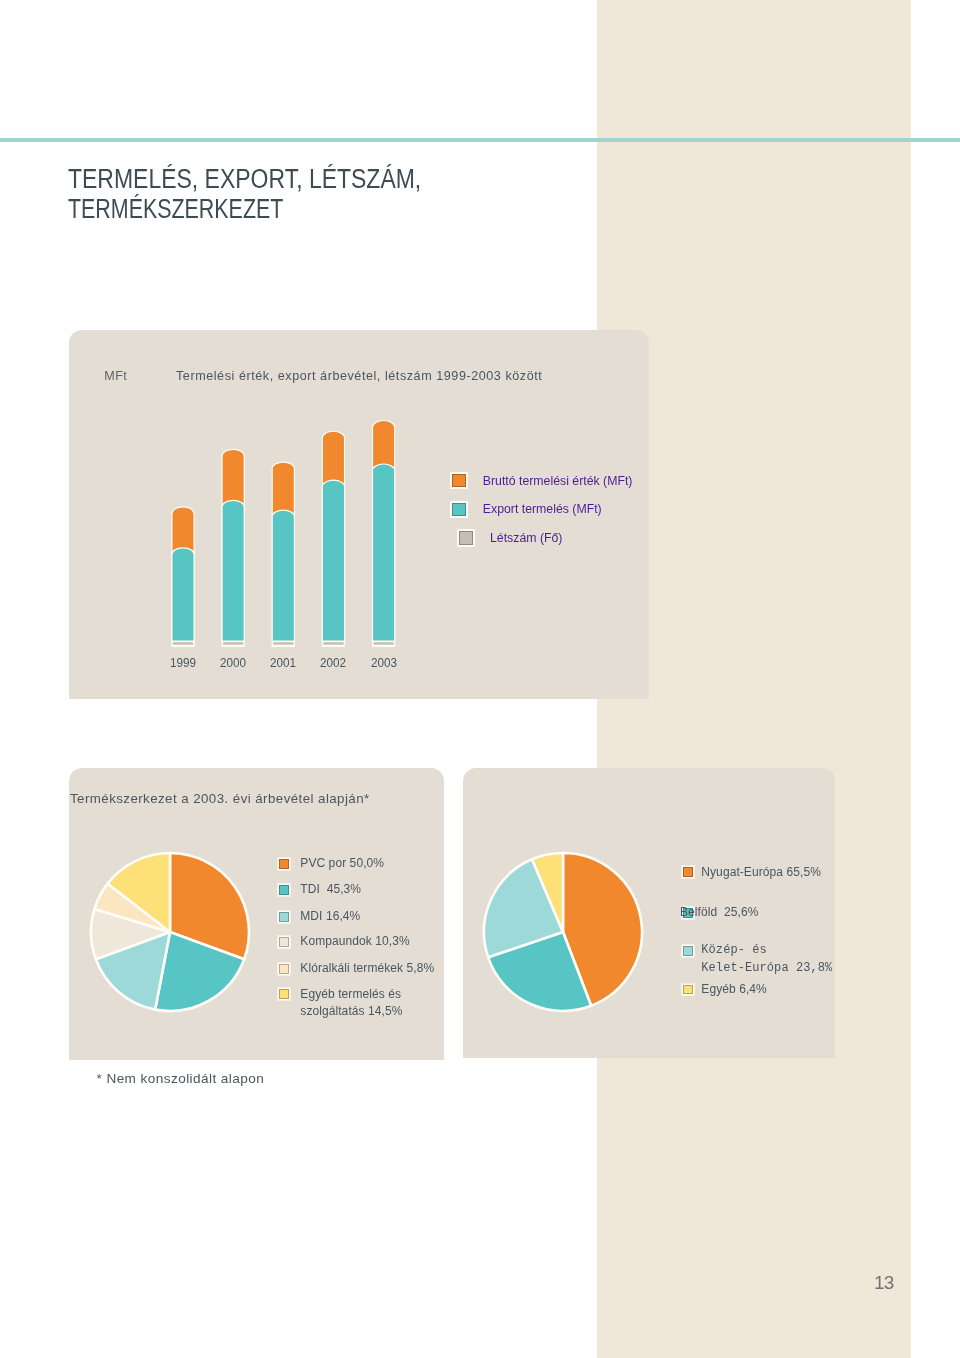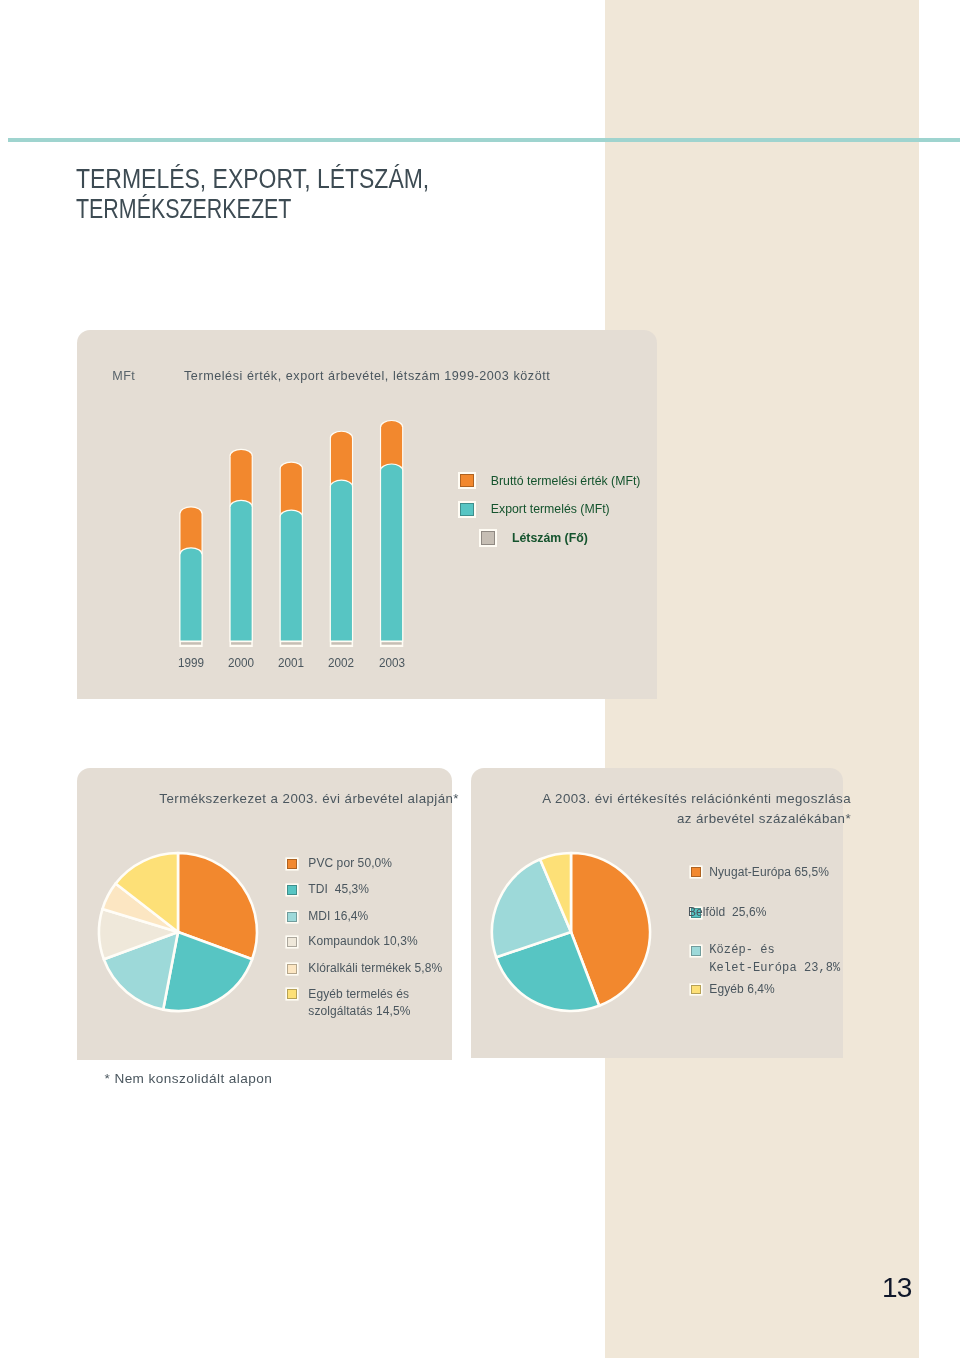--- a/index.html
+++ b/index.html
@@ -1,19 +1,19 @@
 <!DOCTYPE html>
 <html><head>
 <meta charset="utf-8">
 <title>Termelés, export, létszám, termékszerkezet</title>
 <style>
   html,body{margin:0;padding:0;}
   body{width:960px;height:1358px;background:#ffffff;position:relative;overflow:hidden;
        font-family:"Liberation Sans", sans-serif;-webkit-font-smoothing:antialiased;}
-  .page{position:absolute;left:0;top:0;width:796px;height:1358px;transform:translateZ(0);margin-left:8px;}
+  .page{position:absolute;left:0;top:0;width:796px;height:1358px;transform:translateZ(0);}
 
   #beige-band{position:absolute;left:596.6px;top:0;width:314.8px;height:1358px;background:#F0E7D8;}
   #rule{position:absolute;left:0;top:137.5px;width:960px;height:4px;background:#9FD4CF;}
 
   #page-title{position:absolute;left:68px;top:163.5px;width:600px;color:#3D4B53;}
   #page-title .tline{font-size:27px;line-height:30.7px;font-weight:400;white-space:nowrap;
        transform-origin:0 50%;display:block;}
   #page-title .tline1{transform:scaleX(0.851);}
   #page-title .tline2{transform:scaleX(0.793);}
 
@@ -24,36 +24,36 @@
   #bar-title{position:absolute;left:176px;top:368.5px;font-size:12.6px;color:#4A565E;white-space:nowrap;letter-spacing:0.55px;}
   .ytick{position:absolute;right:0;font-size:12.6px;color:#59646B;text-align:right;white-space:nowrap;
          transform:scaleX(0.878);transform-origin:100% 50%;}
   #ytick-wrap{position:absolute;left:60px;top:331.5px;width:72.5px;height:369px;}
   .xtick{position:absolute;font-size:12.6px;color:#4A565E;text-align:center;width:50px;
          transform:scaleX(0.93);}
   #bar-svg{position:absolute;left:69px;top:330px;}
   .legend-row{position:absolute;display:flex;align-items:center;}
   .legend-swatch{width:14px;height:13.5px;box-sizing:border-box;border:1.35px solid;
                  box-shadow:0 0 0 2px #FFFCF4;}
-  .legend-text{margin-left:17px;font-size:12.3px;color:#14532d;white-space:nowrap;}
+  .legend-text{margin-left:17px;font-size:12.3px;color:#4c1d95;white-space:nowrap;}
 
   
   #pie-card-1{position:absolute;left:69.4px;top:767.9px;width:374.5px;height:291.7px;
               background:#E4DDD4;border-radius:13px 13px 0 0;}
   #pie-card-2{position:absolute;left:462.9px;top:767.5px;width:372.5px;height:290px;
               background:#E4DDD4;border-radius:13px 13px 0 0;}
-  .pie-title{position:absolute;font-size:13.3px;color:#4A565E;text-align:right;line-height:19.5px;
-             letter-spacing:0.44px;padding-left:8px;}
+  .pie-title{position:absolute;font-size:13.3px;color:#4A565E;text-align:left;line-height:19.5px;
+             letter-spacing:0.44px;}
   .pie-legend-row{position:absolute;}
   .pie-swatch{display:block;width:9.9px;height:9.9px;box-sizing:border-box;border:1.2px solid;
               box-shadow:0 0 0 1.6px #FFFCF4;}
   .pie-text{position:absolute;font-size:12px;color:#4A565E;line-height:17.5px;white-space:pre;letter-spacing:0.08px;}
 
   #footnote{position:absolute;left:96.5px;top:1071px;font-size:13.6px;color:#4A565E;letter-spacing:0.42px;}
-  #page-number{position:absolute;left:874px;top:1272px;font-size:28px;color:#0f172a;letter-spacing:-0.8px;}
+  #page-number{position:absolute;left:874px;top:1272px;font-size:19px;color:#737373;letter-spacing:-0.8px;}
 </style>
 </head>
 <body>
 
 <div class="page">
   <div id="beige-band"></div>
   <div id="rule"></div>
   <div id="page-title">
     <span class="tline tline1">TERMELÉS, EXPORT, LÉTSZÁM,</span>
     <span class="tline tline2">TERMÉKSZERKEZET</span>
@@ -98,21 +98,21 @@
     </div>
   <div id="bar-legend">
       <div class="legend-row" style="left: 451.8px; top: 473.6px;">
         <span class="legend-swatch" style="background: rgb(242, 136, 46); border-color: rgb(174, 98, 33);"></span>
         <span class="legend-text">Bruttó termelési érték (MFt)</span>
       </div>
       <div class="legend-row" style="left: 451.8px; top: 502.4px;">
         <span class="legend-swatch" style="background: rgb(87, 197, 195); border-color: rgb(63, 142, 140);"></span>
         <span class="legend-text">Export termelés (MFt)</span>
       </div>
-      <div class="legend-row" style="left: 473px; top: 530.9px; font-weight: bold;">
+      <div class="legend-row" style="left: 459px; top: 530.9px;">
         <span class="legend-swatch" style="background: rgb(198, 190, 180); border-color: rgb(143, 137, 130);"></span>
         <span class="legend-text">Létszám (Fő)</span>
       </div>
     </div>
 
   <div id="pie-card-1"></div>
   <div class="pie-title" id="pie1-title" style="left: 70px; top: 789px; width: 373px;">Termékszerkezet a 2003. évi árbevétel alapján*</div>
   <svg id="pie1-svg" width="176" height="176" style="position:absolute;left:82.1px;top:844.1px;">
       <path d="M 88 88 L 88 9 A 79 79 0 0 1 162.15997475465605 115.22679093078685 Z" fill="#F2882E" stroke="#FFFDF7" stroke-width="2.6" stroke-linejoin="round"></path>
       <path d="M 88 88 L 162.15997475465605 115.22679093078685 A 79 79 0 0 1 73.19687614772775 165.60069280756642 Z" fill="#57C5C3" stroke="#FFFDF7" stroke-width="2.6" stroke-linejoin="round"></path>
@@ -143,22 +143,20 @@
       </div>
       <div class="pie-text" style="left: 300.3px; top: 960.05px;">Klóralkáli termékek 5,8%</div>
       <div class="pie-legend-row" style="left: 278.9px; top: 989.4px;">
         <span class="pie-swatch" style="background: rgb(253, 224, 119); border-color: rgb(182, 161, 86);"></span>
       </div>
       <div class="pie-text" style="left: 300.3px; top: 985.65px;">Egyéb termelés és
 szolgáltatás 14,5%</div>
     </div>
 
   <div id="pie-card-2"></div>
-  <div class="pie-title" id="pie2-title" style="left: 463px; top: 789px; width: 372px; white-space: pre-line;">A 2003. évi értékesítés relációnkénti megoszlása
-az árbevétel százalékában*</div>
   <svg id="pie2-svg" width="176" height="176" style="position:absolute;left:474.8px;top:844.4px;">
       <path d="M 88 88 L 88 9 A 79 79 0 0 1 116.15653841834681 161.81198645407235 Z" fill="#F2882E" stroke="#FFFDF7" stroke-width="2.6" stroke-linejoin="round"></path>
       <path d="M 88 88 L 116.15653841834681 161.81198645407235 A 79 79 0 0 1 13.179233905415202 113.35454517476957 Z" fill="#57C5C3" stroke="#FFFDF7" stroke-width="2.6" stroke-linejoin="round"></path>
       <path d="M 88 88 L 13.179233905415202 113.35454517476957 A 79 79 0 0 1 57.08148031986101 15.301684058096242 Z" fill="#9DD9D9" stroke="#FFFDF7" stroke-width="2.6" stroke-linejoin="round"></path>
       <path d="M 88 88 L 57.08148031986101 15.301684058096242 A 79 79 0 0 1 87.99999999999999 9 Z" fill="#FDE077" stroke="#FFFDF7" stroke-width="2.6" stroke-linejoin="round"></path>
     </svg>
   <div id="pie2-legend">
       <div class="pie-legend-row" style="left: 682.9px; top: 867.4px;">
         <span class="pie-swatch" style="background: rgb(242, 136, 46); border-color: rgb(174, 98, 33);"></span>
       </div>

